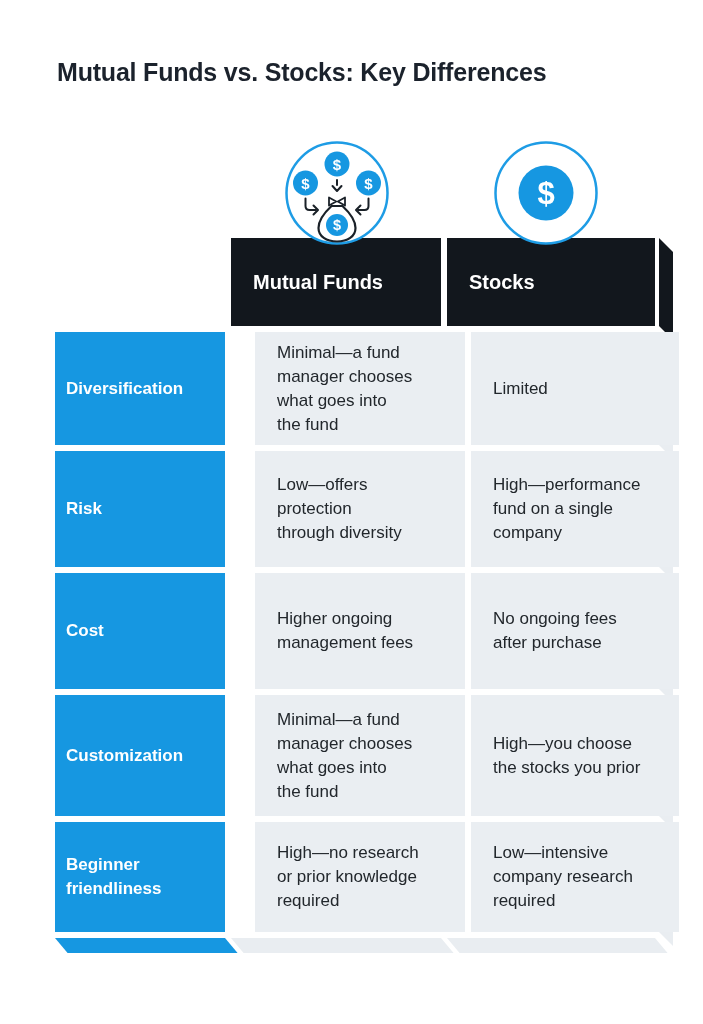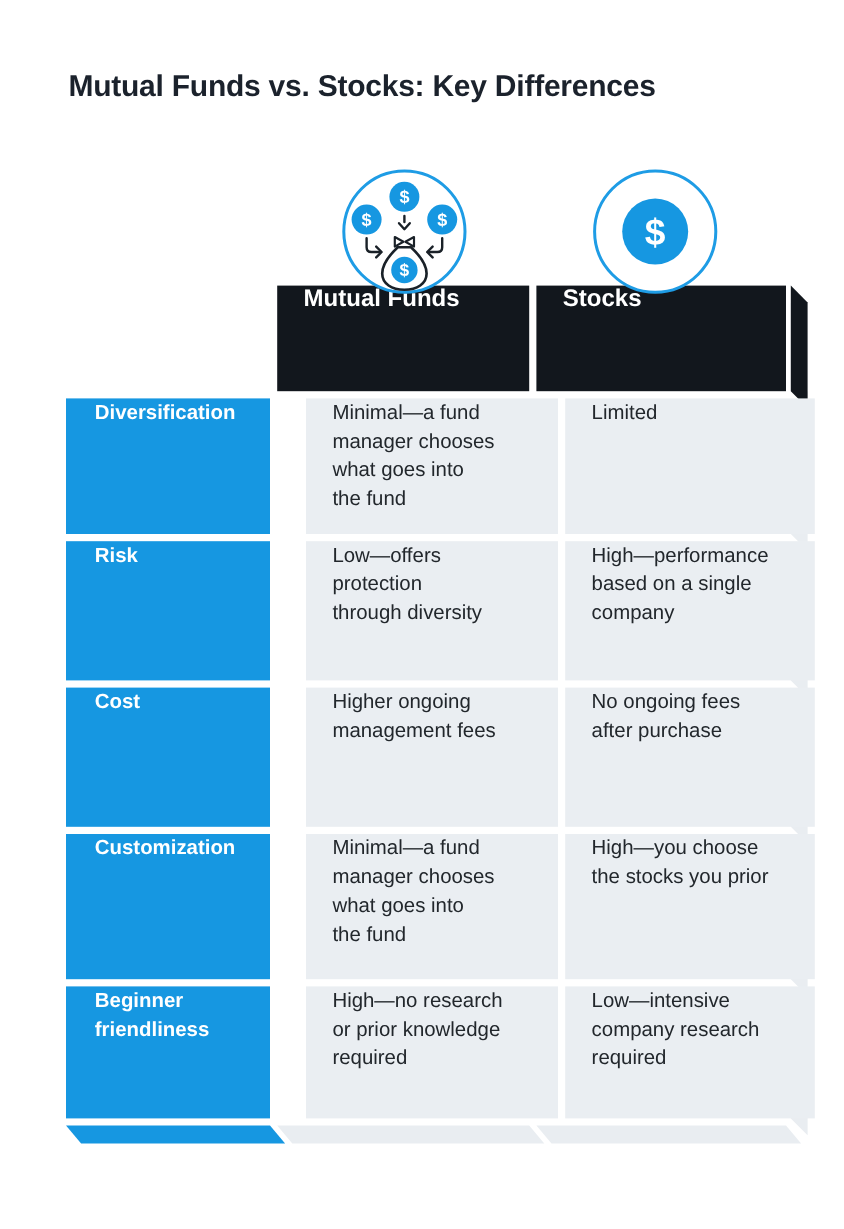--- a/index.html
+++ b/index.html
@@ -31,36 +31,36 @@
   .rh { top: 238px; height: 88px; }
   .r1 { top: 332px; height: 113px; }
   .r2 { top: 451px; height: 116px; }
   .r3 { top: 573px; height: 116px; }
   .r4 { top: 695px; height: 121px; }
   .r5 { top: 822px; height: 110px; }
 
   .cell {
     position: absolute;
     display: flex;
-    align-items: flex-start;
+    align-items: center;
   }
   .header-cell {
     background: #12171d;
     color: #ffffff;
     font-size: 20px;
     font-weight: 700;
     padding-left: 22px;
   }
   .label-cell {
     background: #1697e1;
     color: #ffffff;
     font-size: 17px;
     font-weight: 700;
     line-height: 24px;
-    padding-left: 24px;
+    padding-left: 11px;
     padding-right: 10px;
     white-space: pre-line;
   }
   .body-cell {
     background: #eaeef2;
     color: #22272c;
     font-size: 17px;
     line-height: 24px;
     padding-left: 22px;
     padding-right: 10px;
@@ -130,21 +130,21 @@
 manager chooses
 what goes into
 the fund</div>
   <div class="cell body-cell c3 r1">Limited</div>
 
   <div class="cell label-cell c1 r2">Risk</div>
   <div class="cell body-cell c2 r2">Low—offers
 protection
 through diversity</div>
   <div class="cell body-cell c3 r2">High—performance
-based on a single
+fund on a single
 company</div>
 
   <div class="cell label-cell c1 r3">Cost</div>
   <div class="cell body-cell c2 r3">Higher ongoing
 management fees</div>
   <div class="cell body-cell c3 r3">No ongoing fees
 after purchase</div>
 
   <div class="cell label-cell c1 r4">Customization</div>
   <div class="cell body-cell c2 r4">Minimal—a fund

